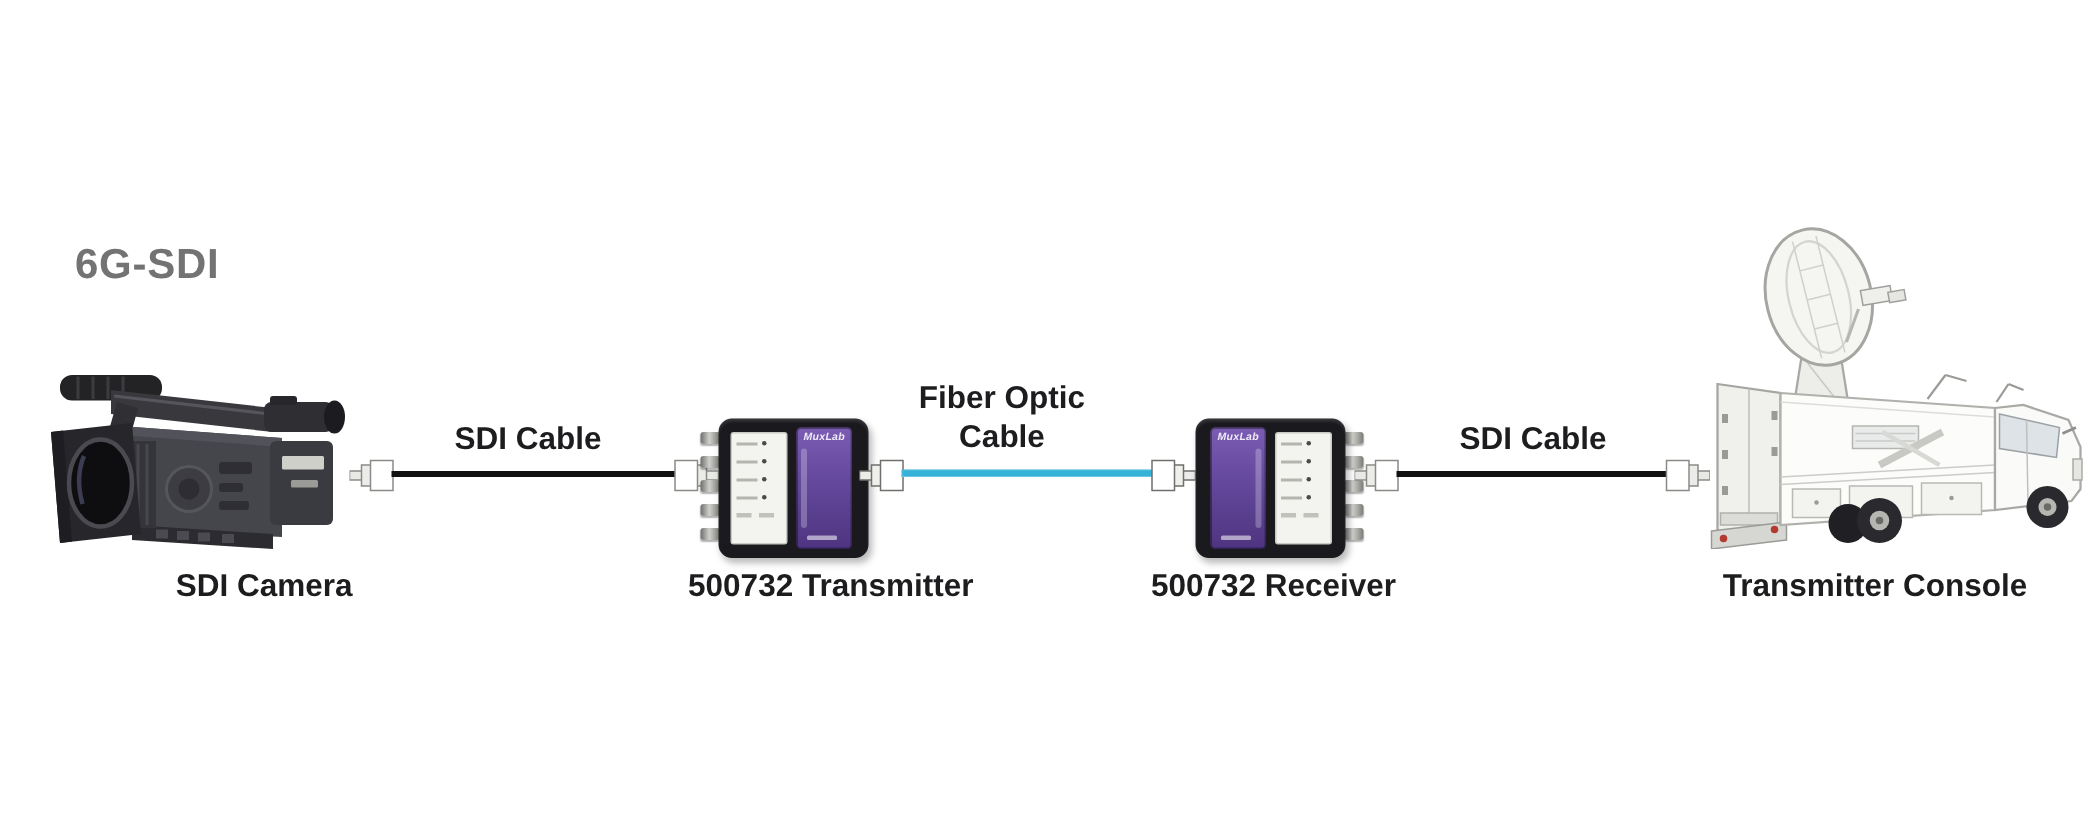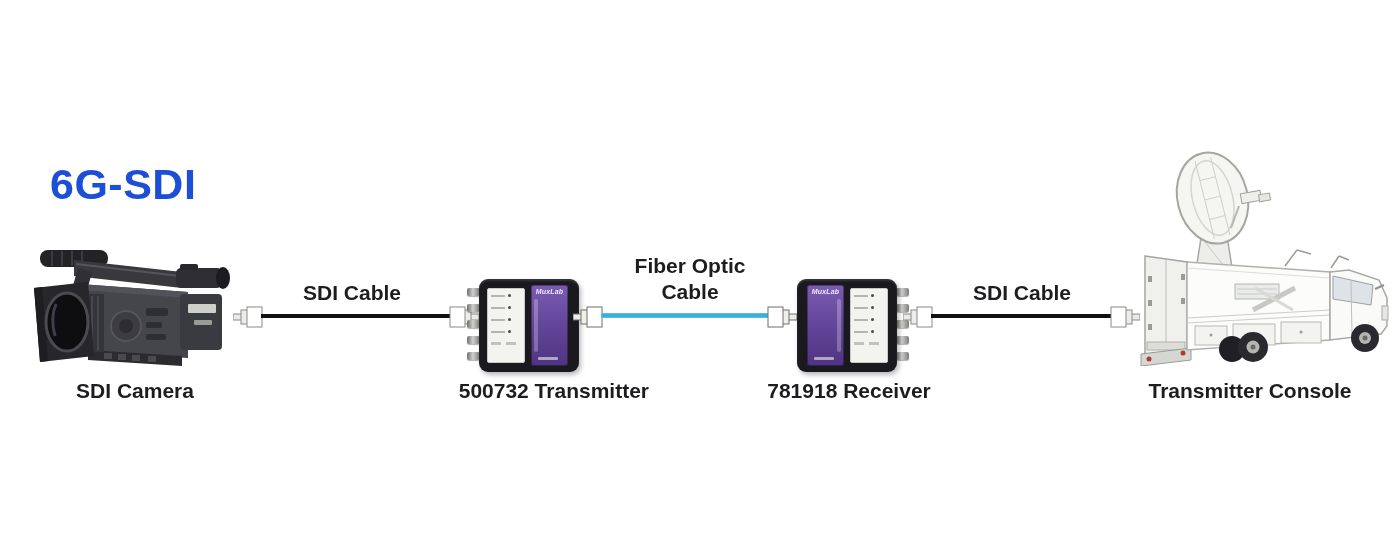--- a/index.html
+++ b/index.html
@@ -1,22 +1,22 @@
 <!DOCTYPE html>
 <html><head>
 <meta charset="utf-8">
 <style>
   html,body{margin:0;padding:0;background:#fff;}
   .stage{
     position:relative;width:1400px;height:550px;background:#ffffff;overflow:hidden;
     font-family:"Liberation Sans",sans-serif;color:#1d1d1f;
   }
   .title{
-    position:absolute;left:50px;top:160px;font-size:43px;font-weight:bold;
-    letter-spacing:0.5px;color:#1d4ed8;
+    position:absolute;left:50px;top:160px;font-size:28px;font-weight:bold;
+    letter-spacing:0.5px;color:#737373;
   }
   .node-label{
     position:absolute;font-size:21px;font-weight:bold;text-align:center;color:#1d1d1f;
   }
   .cable-label{
     position:absolute;font-size:21px;font-weight:bold;text-align:center;color:#1d1d1f;line-height:1.25;
   }
   .cable{position:absolute;height:34px;}
   .cable .line{position:absolute;top:14px;height:4px;background:#111;}
   .cable .line.fiber{height:5px;top:13px;background:#36b2d9;box-shadow:0 0 0 0.5px #79cde8 inset;}
@@ -112,21 +112,21 @@
       <rect x="116" y="70" width="22" height="8" rx="2" fill="#2e2e34"></rect>
       <rect x="116" y="84" width="16" height="6" rx="2" fill="#2e2e34"></rect>
       <rect x="116" y="96" width="20" height="6" rx="2" fill="#2e2e34"></rect>
 
       <polygon points="4,50 58,44 64,118 10,124" fill="#26262b"></polygon>
       <polygon points="4,50 12,49 18,123 10,124" fill="#1e1e22"></polygon>
       <ellipse cx="37" cy="84" rx="21" ry="29" fill="#0e0e11" stroke="#4a4a50" stroke-width="3"></ellipse>
       <path d="M26,66 Q20,80 25,98" stroke="#3c3c52" stroke-width="3" fill="none"></path>
     </svg>
   </div>
-  <div class="node-label" style="left:35px;top:379px;width:200px;">SDI Camera</div>
+  <div class="node-label" style="left:35px;top:379px;width:200px;text-align:right;">SDI Camera</div>
 
   <div class="cable-label" style="left:287px;top:280px;width:130px;">SDI Cable</div>
   <div class="cable" style="left:233px;top:300px;width:246px;">
     <svg class="conn left" width="30" height="24" viewBox="0 0 30 24">
       <rect x="0" y="9" width="9" height="6" fill="#e9e9e6" stroke="#8a8a87"></rect>
       <rect x="8" y="5" width="7" height="14" fill="#ececea" stroke="#8a8a87"></rect>
       <rect x="14" y="2" width="15" height="20" fill="#ffffff" stroke="#8a8a87"></rect>
     </svg>
     <div class="line" style="left:28px;right:28px;"></div>
     <svg class="conn right" width="30" height="24" viewBox="0 0 30 24">
@@ -166,21 +166,21 @@
         </div>
     </div>
     <div class="panel-purple">
       <div class="brand">MuxLab</div>
       <div class="purple-stripe"></div>
       <div class="purple-dash"></div>
     </div>
   </div>
   <div class="node-label" style="left:409px;top:379px;width:240px;text-align:right;">500732 Transmitter</div>
 
-  <div class="cable-label" style="left:625px;top:253px;width:130px;">Fiber Optic Cable</div>
+  <div class="cable-label" style="left:603px;top:253px;width:130px;">Fiber Optic Cable</div>
   <div class="cable" style="left:573px;top:300px;width:224px;">
     <svg class="conn left" width="30" height="24" viewBox="0 0 30 24">
       <rect x="0" y="9" width="9" height="6" fill="#ececea" stroke="#6f6f6c"></rect>
       <rect x="8" y="5" width="7" height="14" fill="#efefec" stroke="#6f6f6c"></rect>
       <rect x="14" y="2" width="15" height="20" fill="#ffffff" stroke="#6f6f6c"></rect>
     </svg>
     <div class="line fiber" style="left:28px;right:28px;"></div>
     <svg class="conn right" width="30" height="24" viewBox="0 0 30 24">
       <rect x="0" y="9" width="9" height="6" fill="#ececea" stroke="#6f6f6c"></rect>
       <rect x="8" y="5" width="7" height="14" fill="#efefec" stroke="#6f6f6c"></rect>
@@ -216,21 +216,21 @@
       <div class="led-row">
           <span class="dash"></span>
           <span class="dot"></span>
         </div>
       <div class="panel-foot">
           <span class="dash"></span>
           <span class="dash"></span>
         </div>
     </div>
   </div>
-  <div class="node-label" style="left:729px;top:379px;width:240px;">781918 Receiver</div>
+  <div class="node-label" style="left:729px;top:379px;width:240px;">500732 Receiver</div>
 
   <div class="cable-label" style="left:957px;top:280px;width:130px;">SDI Cable</div>
   <div class="cable" style="left:903px;top:300px;width:237px;">
     <svg class="conn left" width="30" height="24" viewBox="0 0 30 24">
       <rect x="0" y="9" width="9" height="6" fill="#e9e9e6" stroke="#8a8a87"></rect>
       <rect x="8" y="5" width="7" height="14" fill="#ececea" stroke="#8a8a87"></rect>
       <rect x="14" y="2" width="15" height="20" fill="#ffffff" stroke="#8a8a87"></rect>
     </svg>
     <div class="line" style="left:28px;right:28px;"></div>
     <svg class="conn right" width="30" height="24" viewBox="0 0 30 24">

